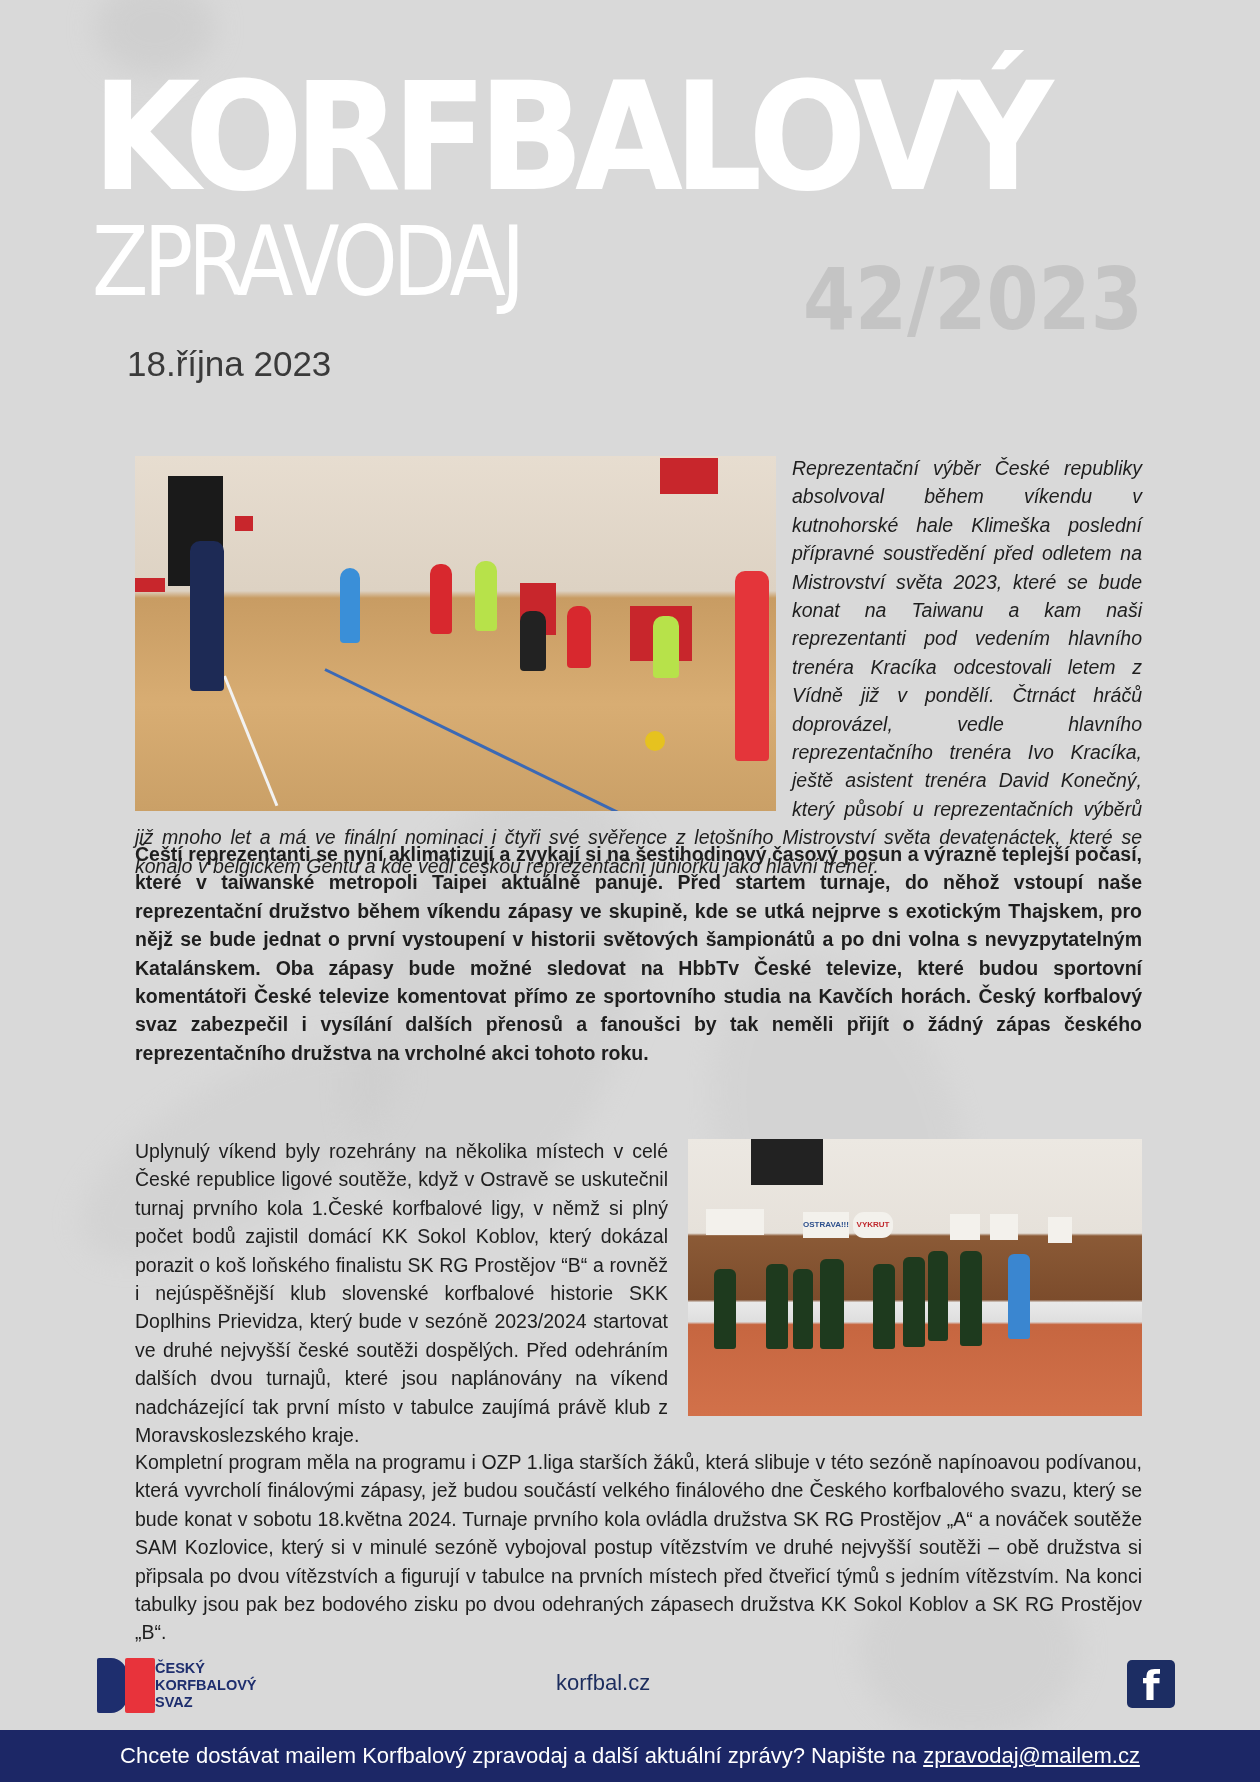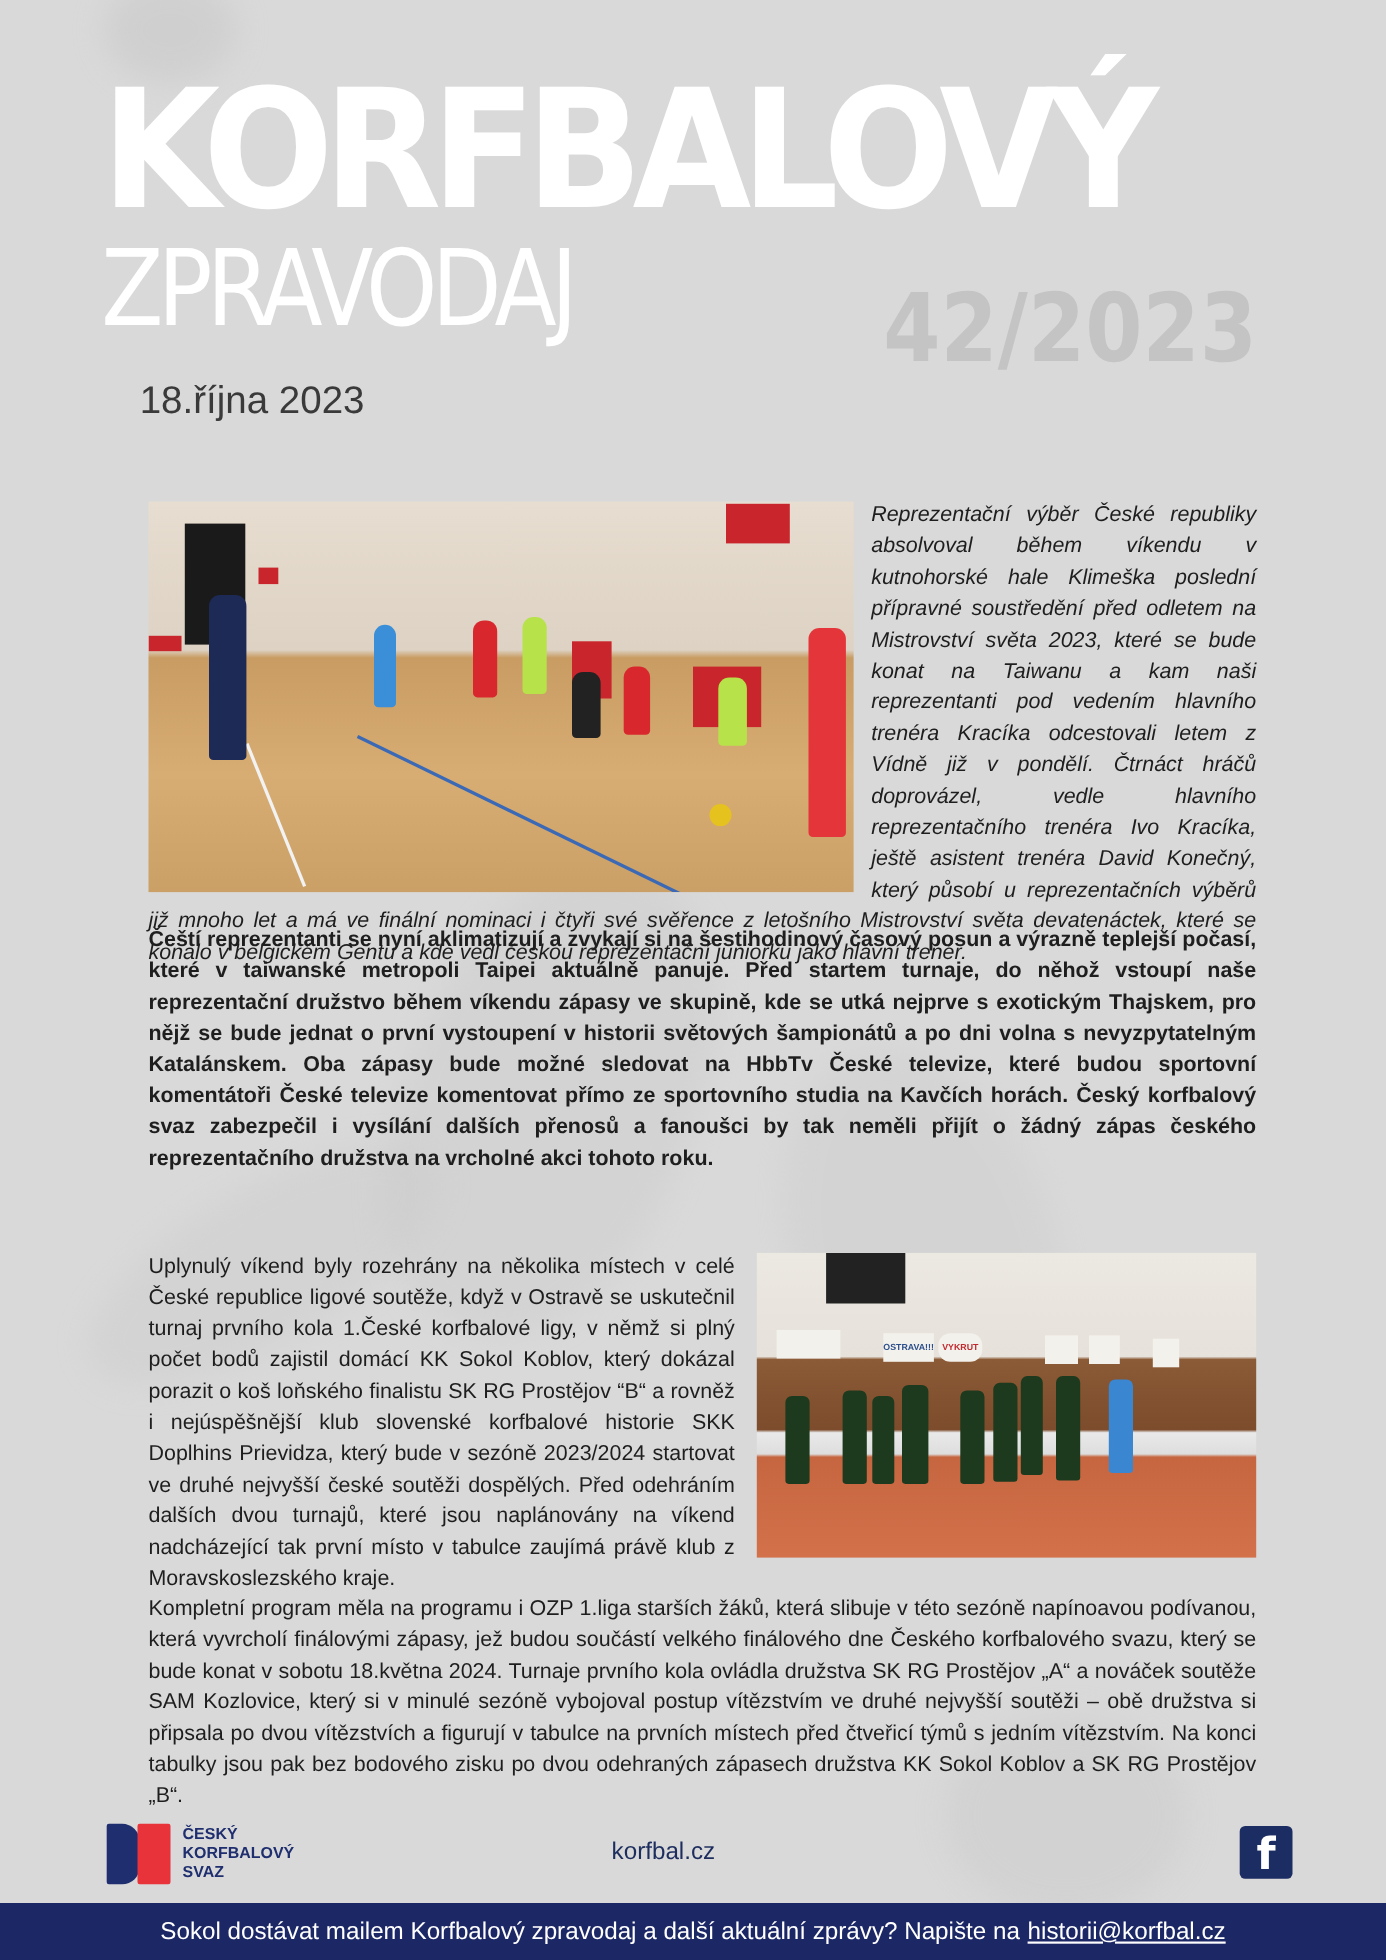--- a/index.html
+++ b/index.html
@@ -70,21 +70,21 @@
 
   .p1-block { top: 454px; font-style: italic; }
   .p2-block { top: 840px; font-weight: bold; }
   .p3-block { top: 1137px; }
   .p4-block { top: 1448px; }
 
   .footer-logo { position: absolute; left: 97px; top: 1658px; display: flex; align-items: center; }
   .logo-mark { width: 58px; height: 55px; position: relative; }
   .logo-mark .navy { position: absolute; left: 0; top: 0; width: 30px; height: 55px; background: #1e2e6e; border-radius: 2px 16px 16px 2px; }
   .logo-mark .red { position: absolute; left: 28px; top: 0; width: 30px; height: 55px; background: #e8333b; border-radius: 2px; }
-  .logo-text { margin-left: 11px; font-size: 14.5px; line-height: 17px; color: #1e2e6e; font-weight: bold; }
+  .logo-text { font-size: 14.5px; line-height: 17px; color: #1e2e6e; font-weight: bold; }
   .site { position: absolute; left: 556px; top: 1670px; font-size: 22px; color: #1c2d5e; }
   .fb {
     position: absolute; left: 1127px; top: 1660px; width: 48px; height: 48px;
     background: #1c2d63; border-radius: 5px; color: #fff;
     font-family: "DejaVu Sans", sans-serif; font-weight: bold; font-size: 40px;
     display: flex; align-items: flex-end; justify-content: center; line-height: 44px;
     overflow: hidden;
   }
   .band {
     position: absolute; left: 0; top: 1730px; width: 1260px; height: 52px;
@@ -172,15 +172,15 @@
     <div>KORFBALOVÝ</div>
     <div>SVAZ</div>
   </div>
 </div>
 
 <div class="site">korfbal.cz</div>
 
 <div class="fb">f</div>
 
 <div class="band">
-  <span>Sokol dostávat mailem Korfbalový zpravodaj a další aktuální zprávy?  Napište na</span>
-  <a>historii@korfbal.cz</a>
+  <span>Chcete dostávat mailem Korfbalový zpravodaj a další aktuální zprávy?  Napište na</span>
+  <a>zpravodaj@mailem.cz</a>
 </div>
 
 </body></html>

